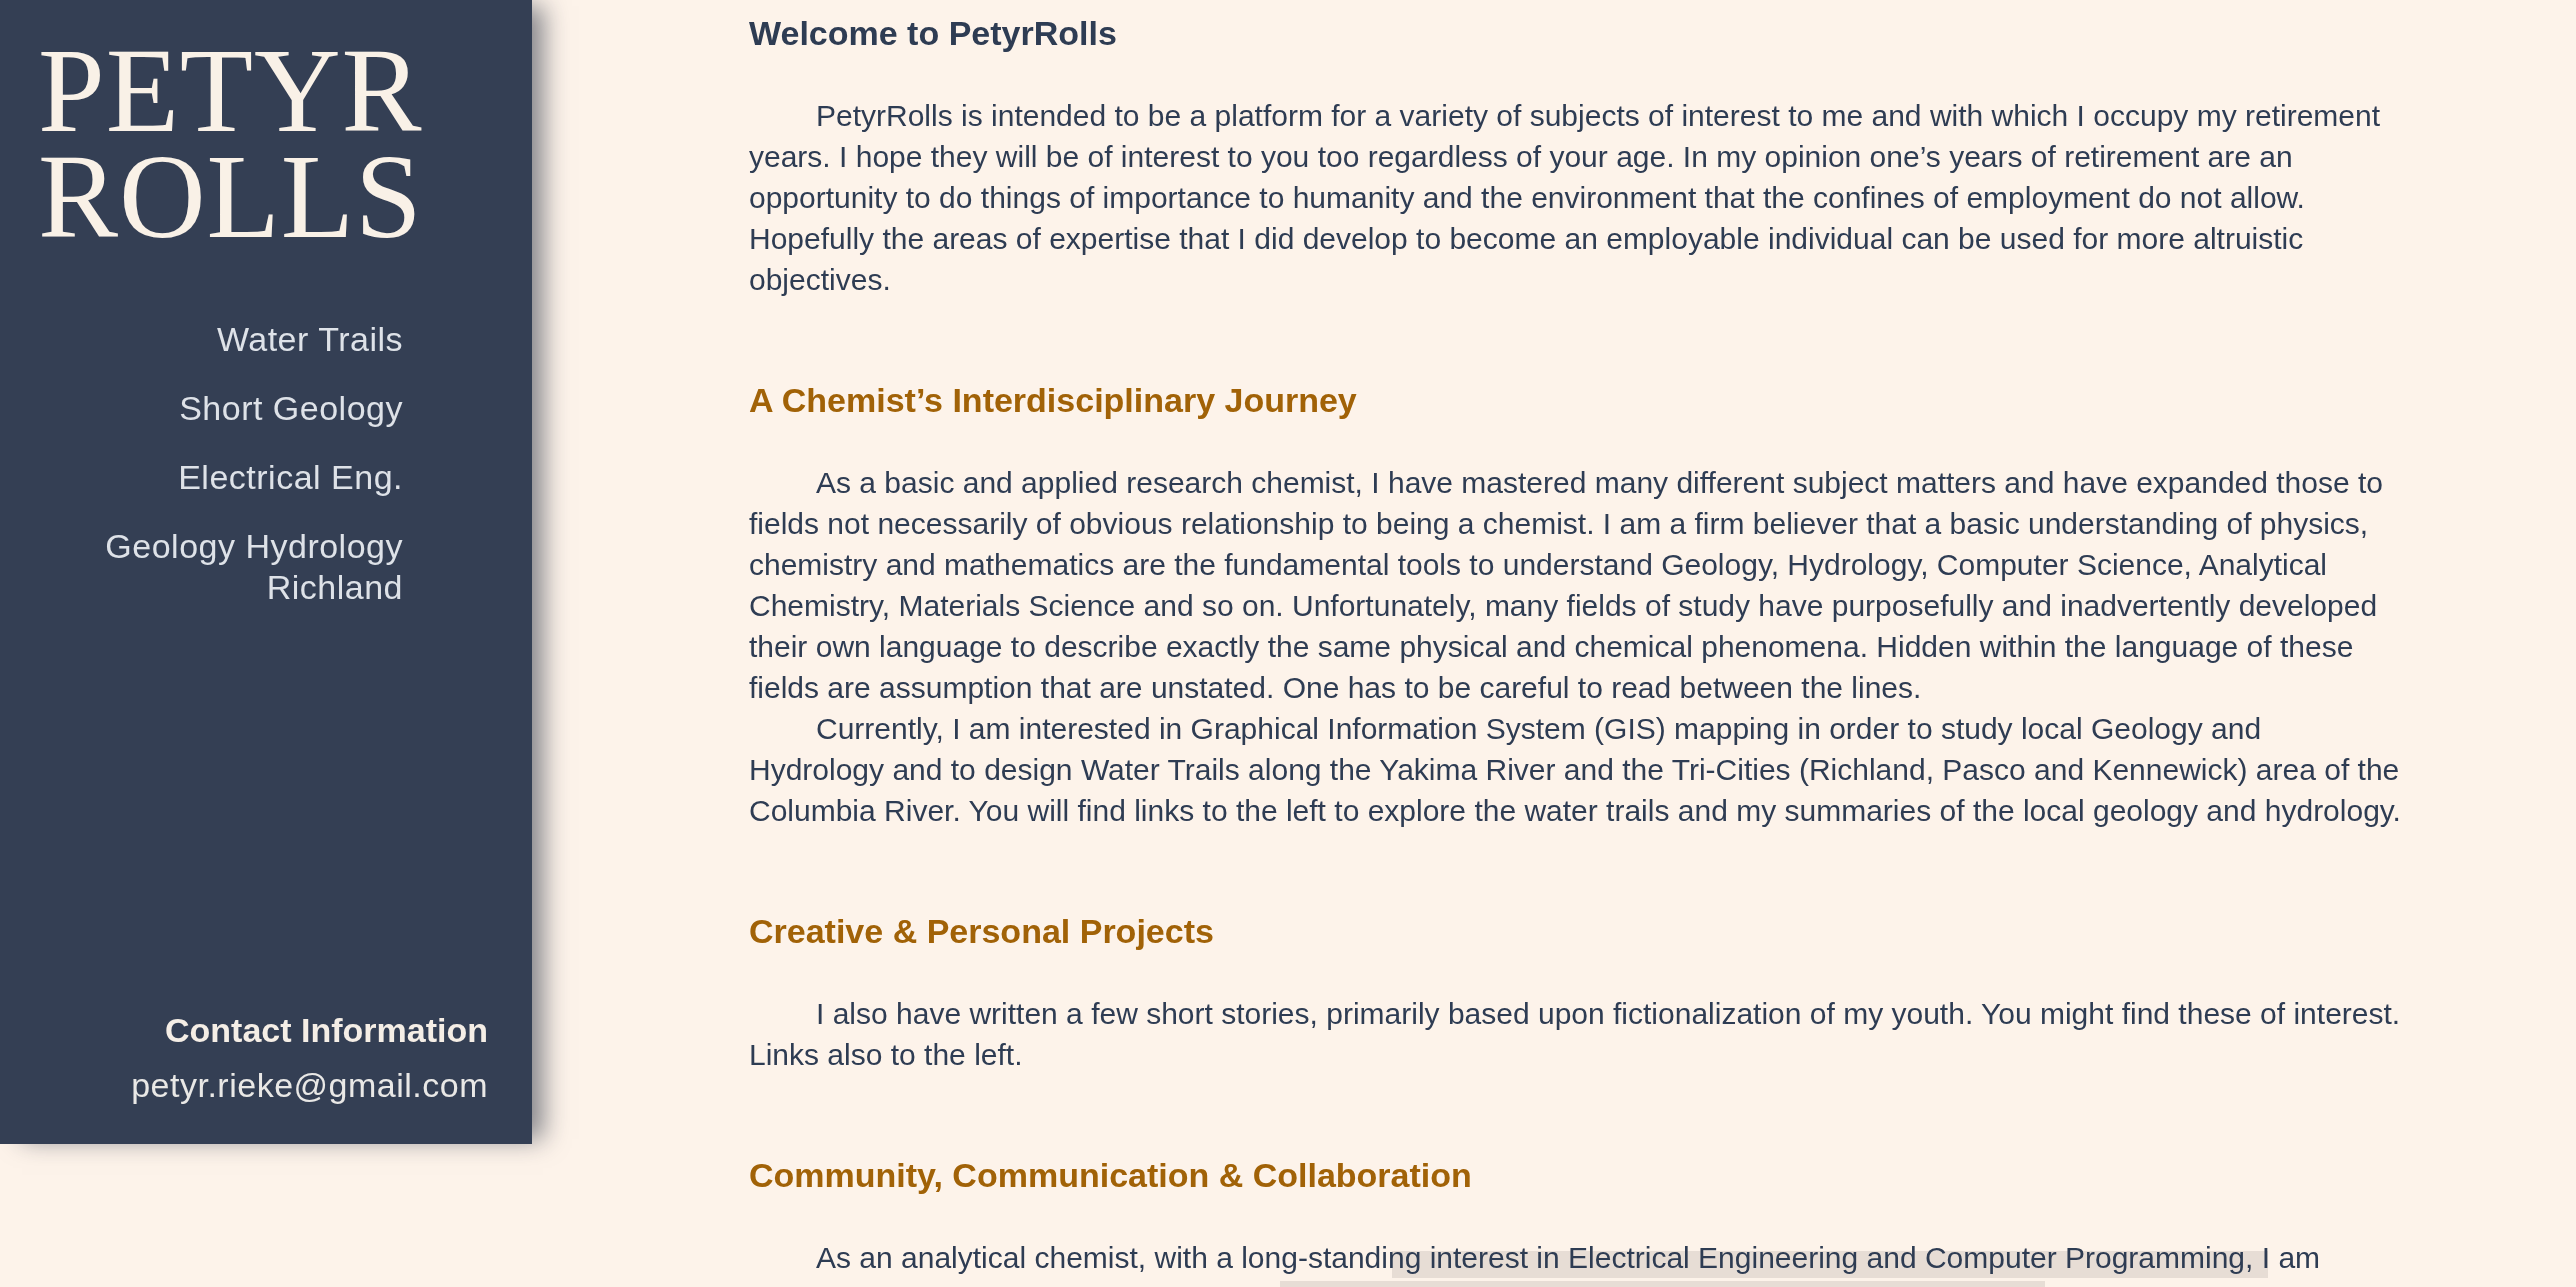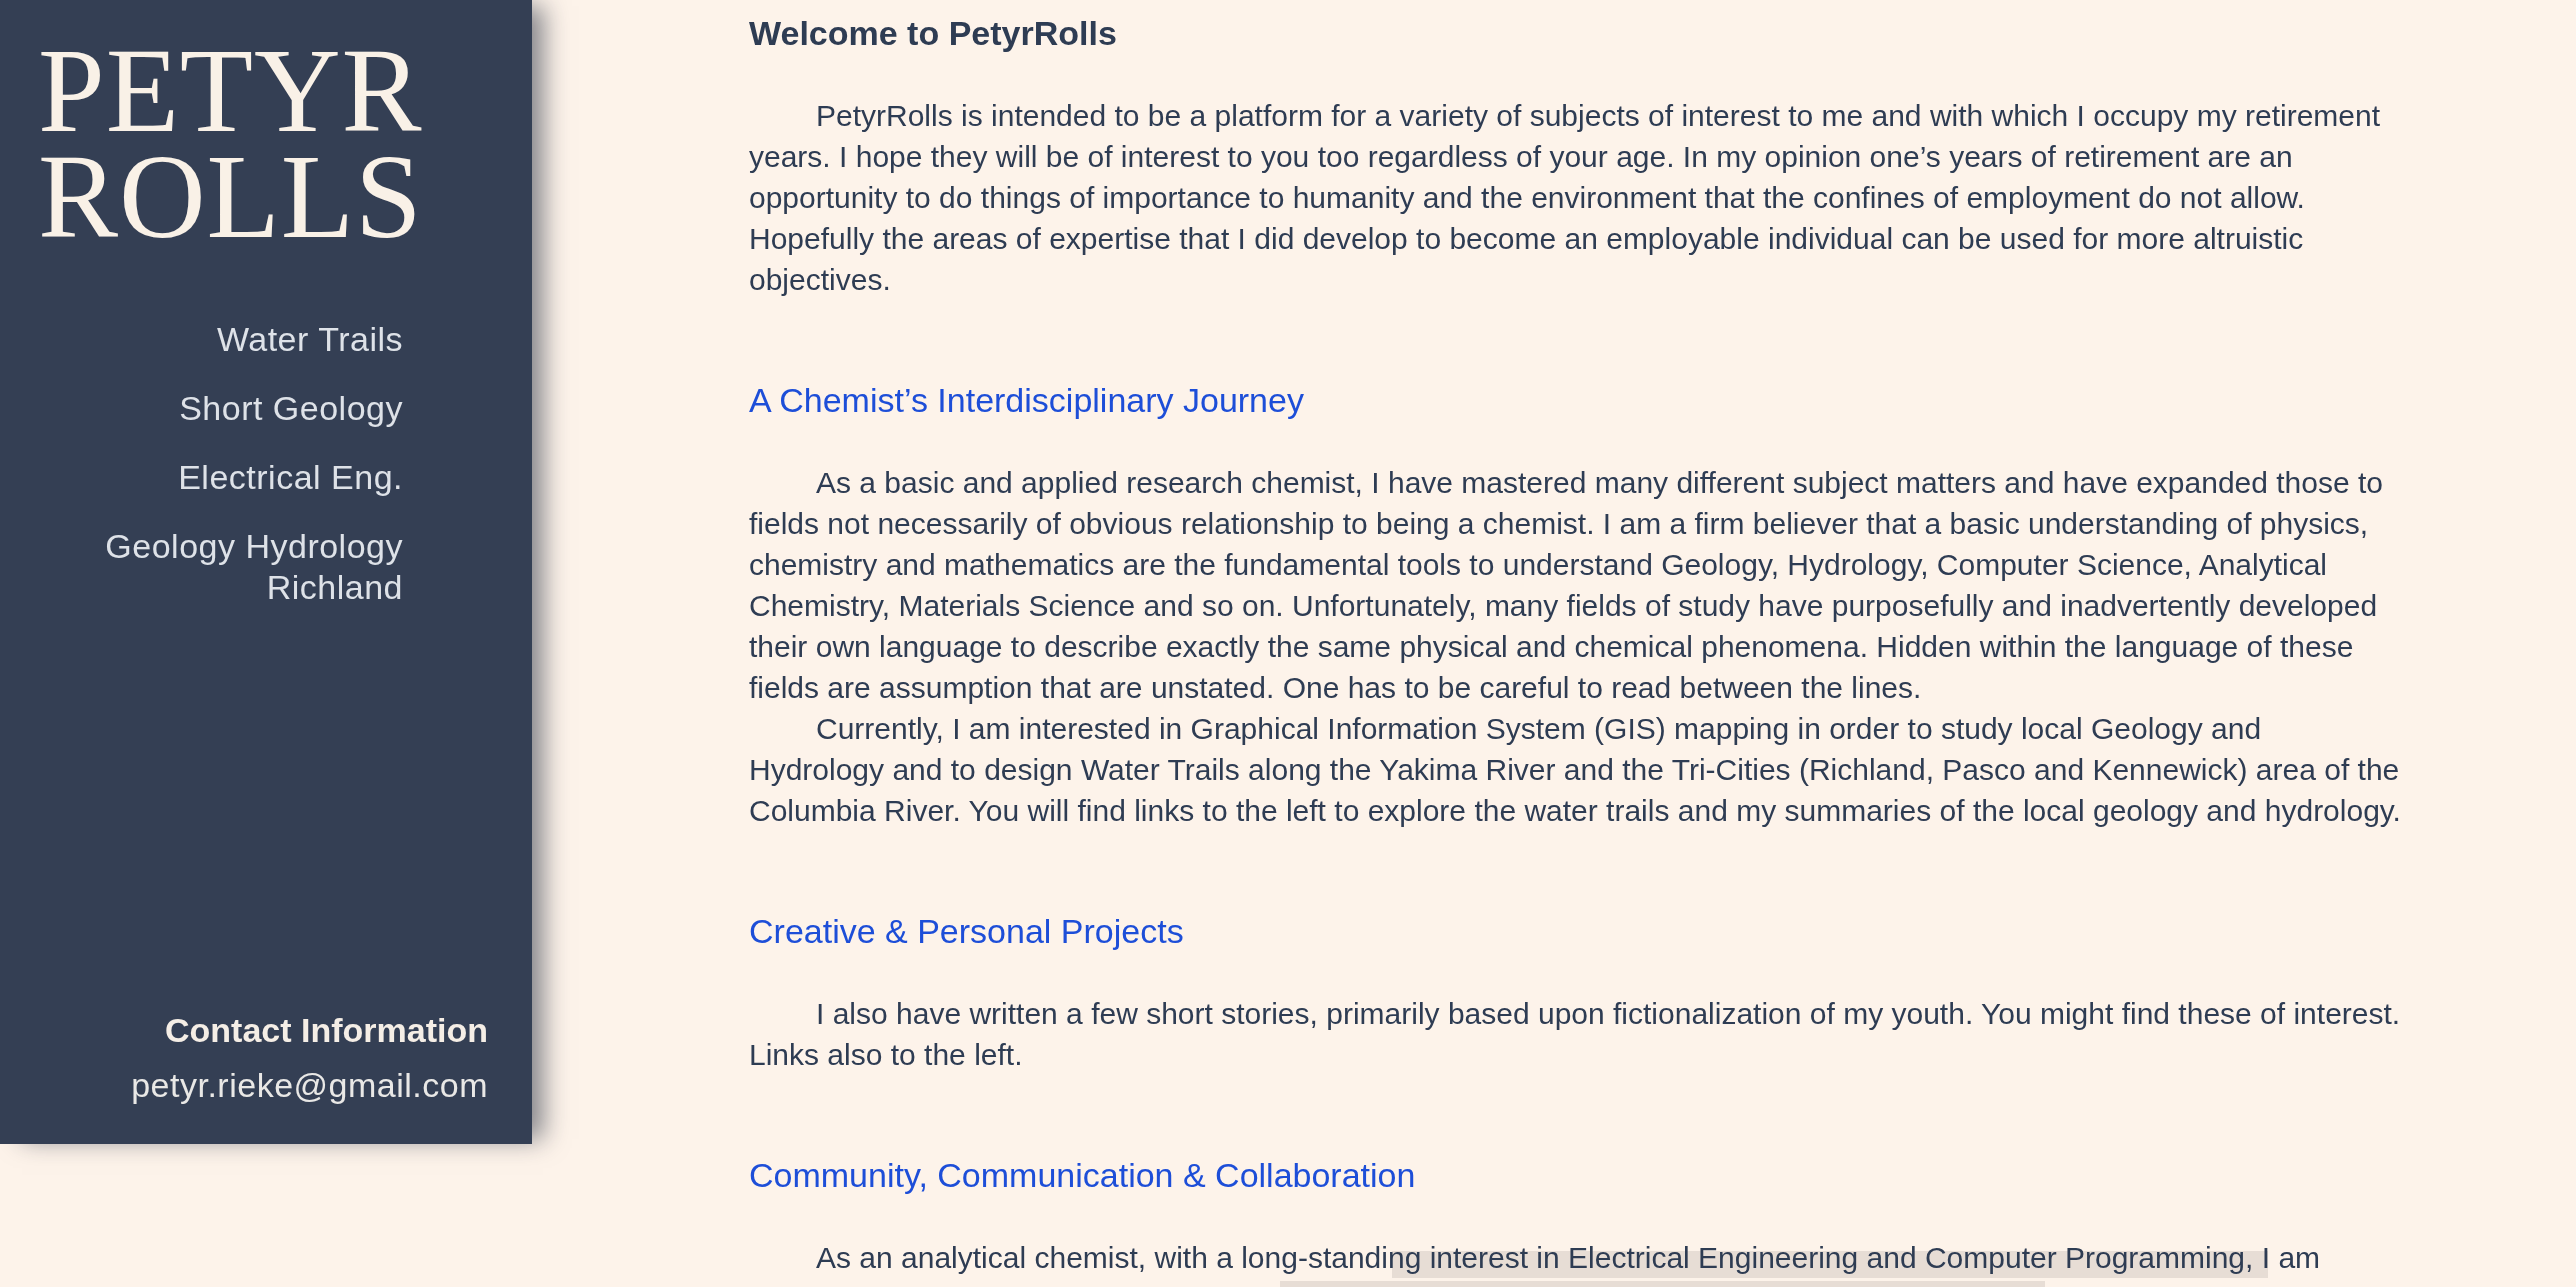--- a/index.html
+++ b/index.html
@@ -81,22 +81,22 @@
   h1 {
     margin: 0;
     font-size: 34px;
     font-weight: 700;
     color: #2e3c53;
     line-height: 44px;
   }
   h2 {
     margin: 78px 0 0 0;
     font-size: 34px;
-    font-weight: 400;
-    color: #1d4ed8;
+    font-weight: 700;
+    color: #a16207;
     line-height: 44px;
   }
   .paras { margin-top: 40px; }
   p {
     margin: 0;
     font-size: 30px;
     line-height: 41px;
     color: #2e3c53;
     text-indent: 67px;
   }

